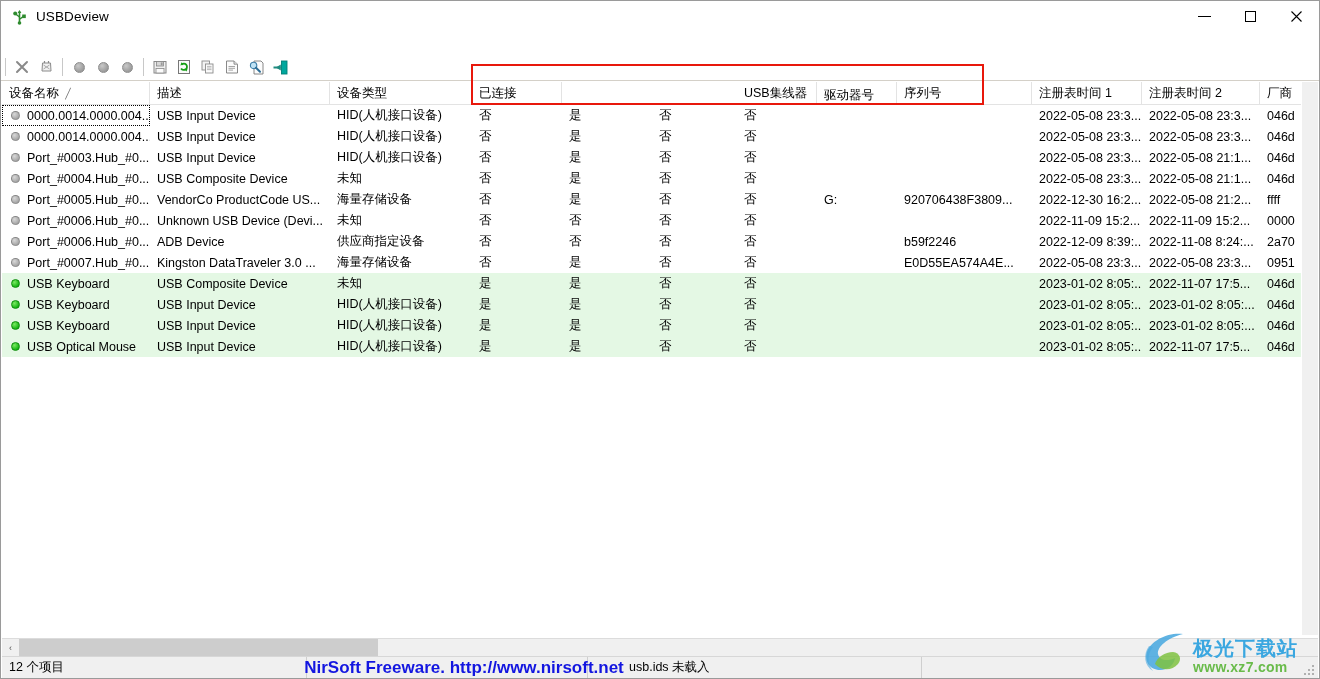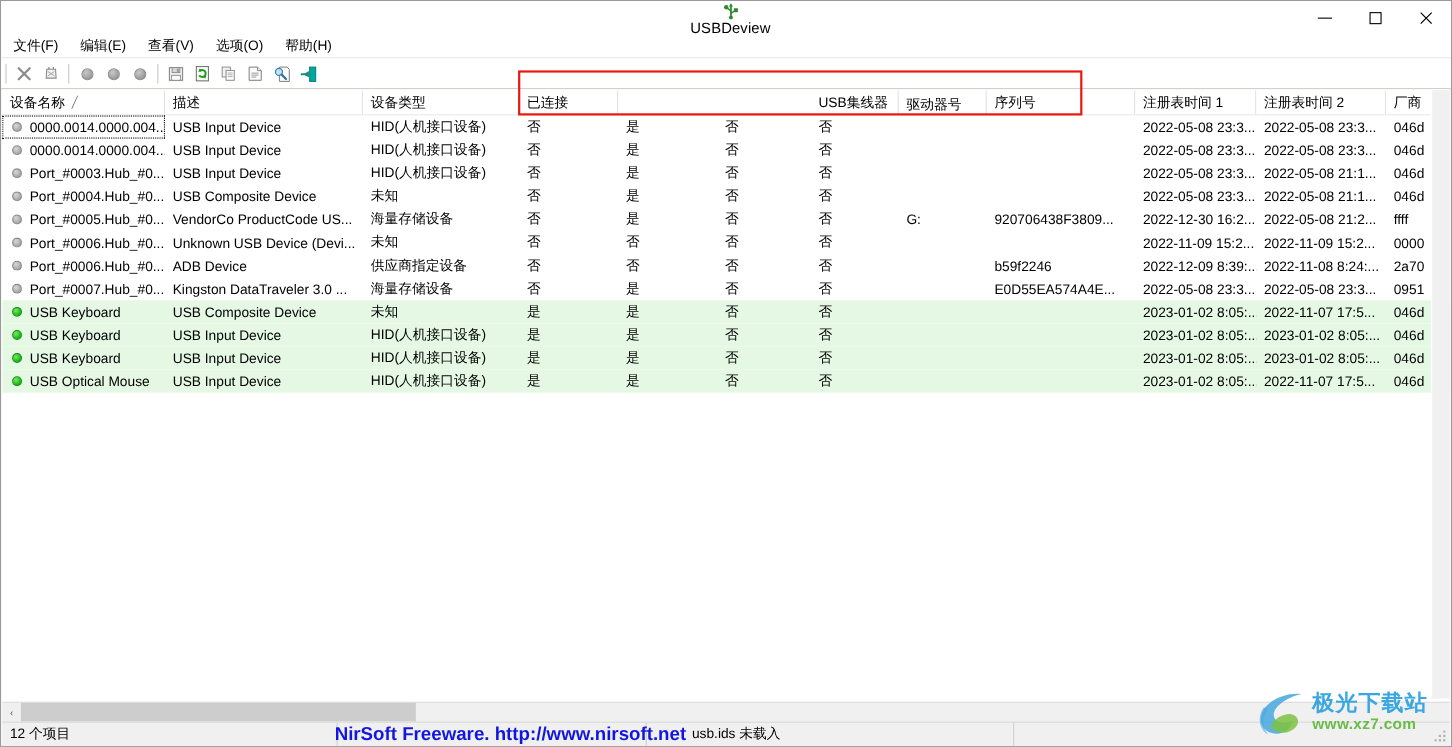--- a/index.html
+++ b/index.html
@@ -15,21 +15,21 @@
     width: 1320px; height: 679px;
     background: #ffffff;
     border: 1px solid #9a9a9a;
     overflow: hidden;
   }
 
   
   .titlebar {
     position: absolute; left: 0; top: 0; width: 1318px; height: 31px;
     background: #ffffff;
-    display: flex; align-items: center; flex-direction: column;
+    display: flex; align-items: center;
   }
   .title-icon {
     margin-left: 9px; width: 18px; height: 18px;
     display: flex; align-items: center; justify-content: center;
   }
   .title-text {
     margin-left: 8px;
     font-size: 13.5px; color: #000000;
     letter-spacing: 0.1px;
   }
@@ -189,21 +189,21 @@
                 color: #1316e0; font-weight: bold; font-size: 17px; }
   .sb-pane.p3 { width: 300px; }
   .sb-pane.p4 { flex: 1; border-right: none; }
 
   
   .watermark {
     position: absolute; right: 4px; bottom: 2px;
     width: 176px; height: 56px;
     z-index: 30;
     pointer-events: none;
-    display: flex; align-items: center;
+    display: flex; align-items: flex-end;
   }
   .wm-text {
     display: flex; flex-direction: column; justify-content: center;
     margin-left: 2px;
   }
   .wm-line1 {
     font-size: 20px; font-weight: bold; color: #3ba7e0;
     letter-spacing: 1px; line-height: 21px;
   }
   .wm-line2 {
@@ -241,27 +241,20 @@
           <span class="wb-max"></span>
         </div>
       <div class="win-btn close">
         <svg width="11" height="11" viewBox="0 0 11 11">
           <path d="M0.5 0.5 L10.5 10.5 M10.5 0.5 L0.5 10.5" stroke="currentColor" stroke-width="1.1" fill="none"></path>
         </svg>
       </div>
     </div>
   </div>
 
-  <div class="menubar" id="menubar">
-      <div class="menu-item">文件(F)</div>
-      <div class="menu-item">编辑(E)</div>
-      <div class="menu-item">查看(V)</div>
-      <div class="menu-item">选项(O)</div>
-      <div class="menu-item">帮助(H)</div>
-    </div>
 
   <div class="toolbar">
     <div class="tb-sep"></div>
 
     <div class="tb-btn">
       <svg width="16" height="16" viewBox="0 0 16 16">
         <path d="M3 3 L13 13 M13 3 L3 13" stroke="#8a8a8a" stroke-width="2" fill="none" stroke-linecap="round"></path>
       </svg>
     </div>
     <div class="tb-btn">

